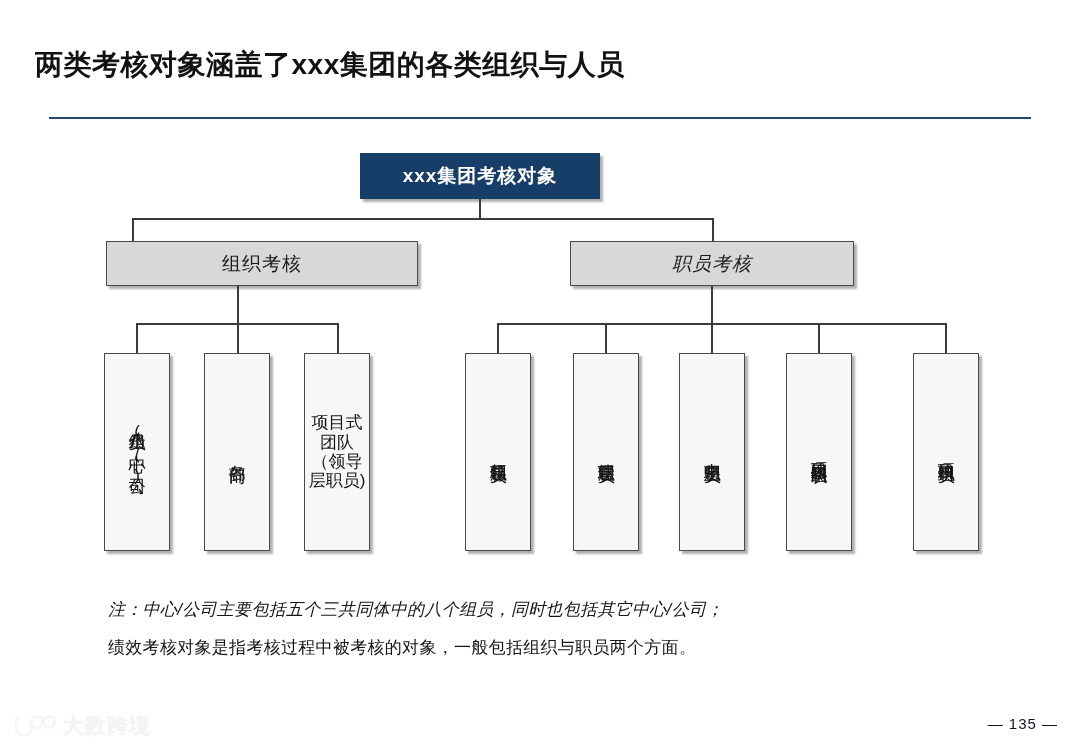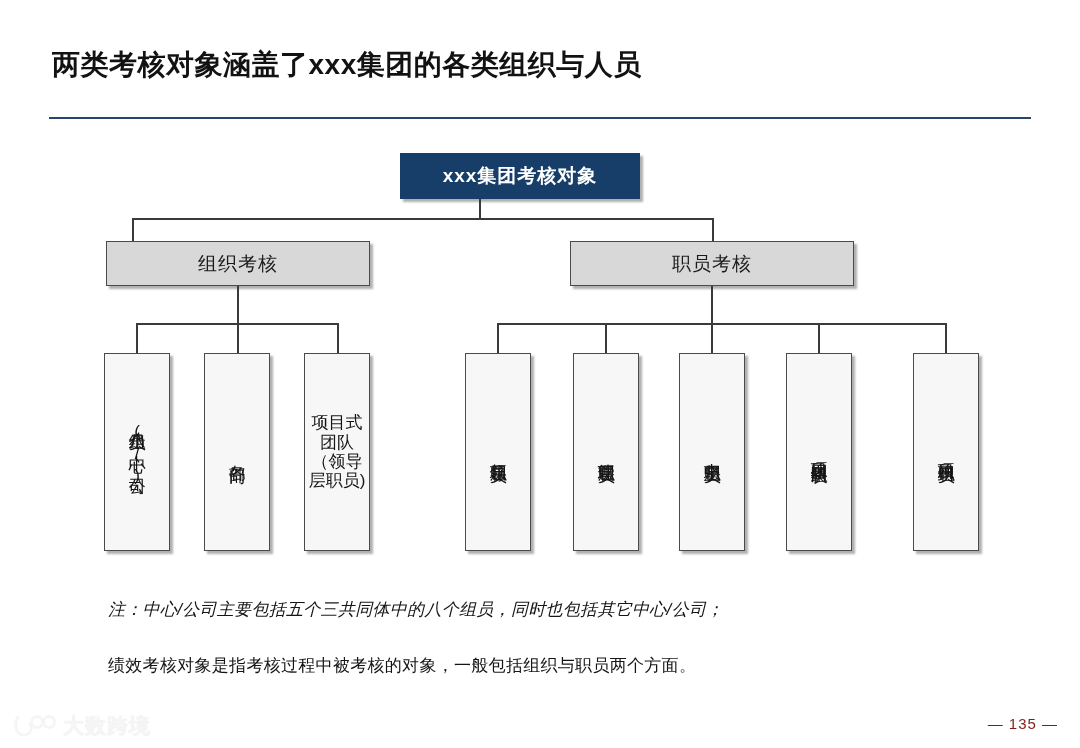--- a/index.html
+++ b/index.html
@@ -12,21 +12,21 @@
     height: 748px;
     position: relative;
     overflow: hidden;
     font-family: "Liberation Sans", "DejaVu Sans", sans-serif;
     color: #1a1a1a;
   }
 
   
   .slide-title {
     position: absolute;
-    left: 52px;
+    left: 35px;
     top: 46px;
     font-size: 28px;
     font-weight: bold;
     letter-spacing: 0.5px;
     color: #121212;
     white-space: nowrap;
   }
   .title-rule {
     position: absolute;
     left: 49px;
@@ -64,21 +64,20 @@
     justify-content: center;
     text-align: center;
   }
   .node.root {
     background: #173e68;
     border: 1px solid #173e68;
     color: #ffffff;
     font-size: 19px;
     font-weight: bold;
     letter-spacing: 1px;
-    margin-left: 40px;
   }
   .node.branch {
     background: #d8d8d8;
     color: #1a1a1a;
     font-size: 19px;
     letter-spacing: 1px;
   }
   .node.leaf {
     background: #f7f7f7;
     color: #151515;
@@ -102,29 +101,29 @@
 
   
   .note {
     position: absolute;
     font-size: 17px;
     color: #151515;
     letter-spacing: 0.3px;
     white-space: nowrap;
   }
   .note-1 { left: 108px; top: 598px; font-style: italic; }
-  .note-2 { left: 108px; top: 636px; margin-top: 18px; }
+  .note-2 { left: 108px; top: 636px; }
 
   
   .page-number {
     position: absolute;
     right: 22px;
     bottom: 16px;
     font-size: 15px;
-    color: #7f1d1d;
+    color: #0f172a;
     letter-spacing: 1px;
   }
   .watermark {
     position: absolute;
     left: 14px;
     bottom: 8px;
     display: flex;
     align-items: center;
     gap: 7px;
     opacity: 0.5;
@@ -149,41 +148,41 @@
   <div class="node root" style="left:360px; top:153px; width:240px; height:46px;">xxx集团考核对象</div>
 
   <div class="ln v" style="left:479px; top:199px; height:20px;"></div>
 
   <div class="ln h" style="left:132px; top:218px; width:582px;"></div>
 
   <div class="ln v" style="left:132px; top:218px; height:23px;"></div>
 
   <div class="ln v" style="left:712px; top:218px; height:23px;"></div>
 
-  <div class="node branch" style="left:106px; top:241px; width:264px; height:45px;">组织考核</div>
+  <div class="node branch" style="left:106px; top:241px; width:312px; height:45px;">组织考核</div>
 
   <div class="ln v" style="left:237px; top:286px; height:38px;"></div>
   <div class="ln h" style="left:136px; top:323px; width:203px;"></div>
   <div class="ln v" style="left:136px; top:323px; height:31px;"></div>
   <div class="ln v" style="left:237px; top:323px; height:31px;"></div>
   <div class="ln v" style="left:337px; top:323px; height:31px;"></div>
 
   <div class="node leaf" style="left:104px; top:353px; width:66px; height:198px;">
     <span class="vtext">八个组员(中心/公司)</span>
   </div>
 
   <div class="node leaf" style="left:204px; top:353px; width:66px; height:198px;">
     <span class="vtext">各部门</span>
   </div>
 
   <div class="node leaf" style="left:304px; top:353px; width:66px; height:198px;">
     <span class="htext">项目式团队（领导层职员)</span>
   </div>
 
-  <div class="node branch" style="left:570px; top:241px; width:284px; height:45px;">职员考核</div>
+  <div class="node branch" style="left:570px; top:241px; width:284px; height:45px;font-style:italic;">职员考核</div>
 
   <div class="ln v" style="left:711px; top:286px; height:38px;"></div>
   <div class="ln h" style="left:497px; top:323px; width:450px;"></div>
   <div class="ln v" style="left:497px; top:323px; height:31px;"></div>
   <div class="ln v" style="left:605px; top:323px; height:31px;"></div>
   <div class="ln v" style="left:711px; top:323px; height:31px;"></div>
   <div class="ln v" style="left:818px; top:323px; height:31px;"></div>
   <div class="ln v" style="left:945px; top:323px; height:31px;"></div>
 
   <div class="node leaf" style="left:465px; top:353px; width:66px; height:198px;">

